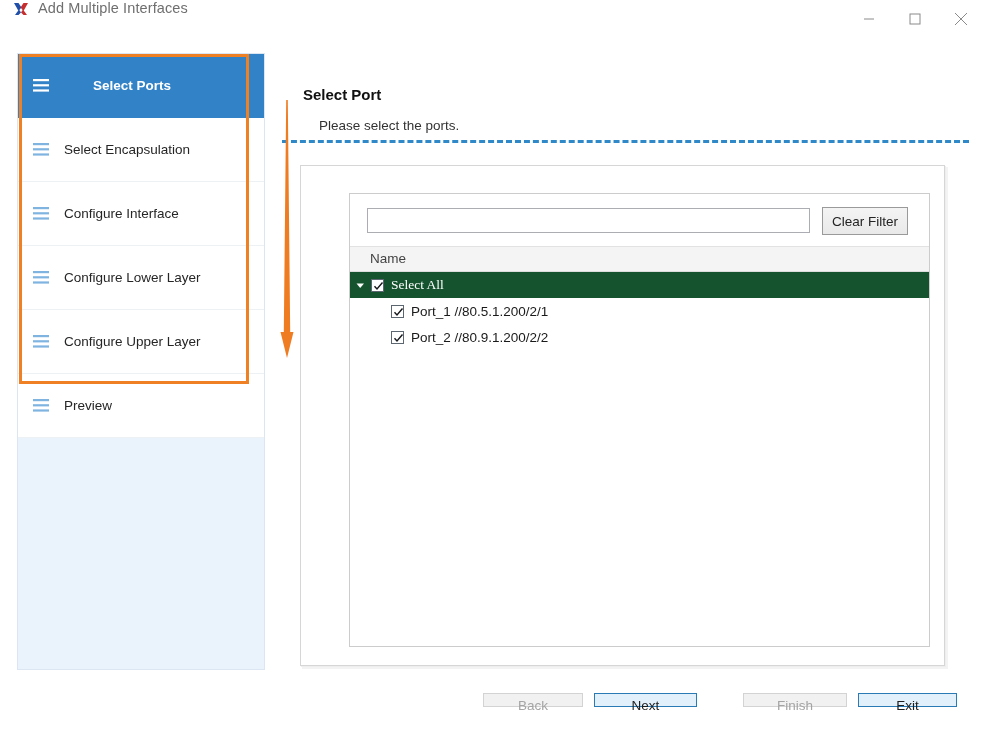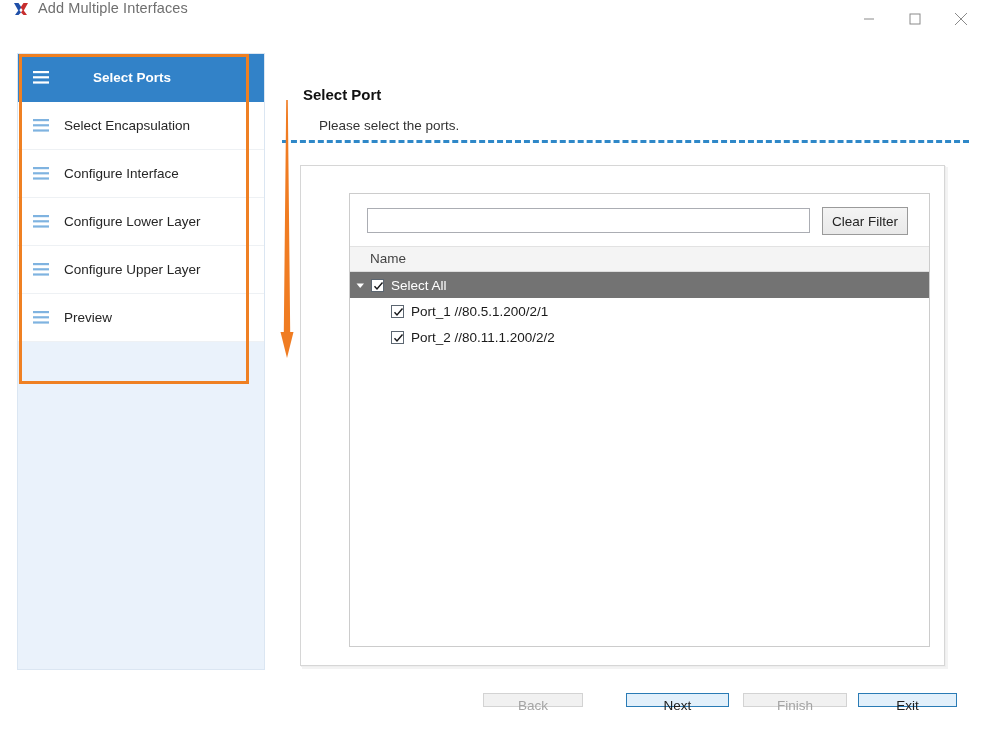--- a/index.html
+++ b/index.html
@@ -74,21 +74,21 @@
     background: #eaf2fb;
     border: 1px solid #dbe6f2;
     box-sizing: border-box;
   }
   .steps {
     position: absolute;
     left: 0; top: 0;
     width: 246px;
   }
   .step {
-    height: 48px;
+    height: 64px;
     display: flex;
     align-items: center;
     box-sizing: border-box;
     background: #ffffff;
     border-bottom: 1px solid #eef1f4;
     position: relative;
   }
   .step.active {
     background: #3282c8;
     border-bottom: 1px solid #3282c8;
@@ -248,22 +248,23 @@
     left: 0; top: 78px;
     width: 579px;
   }
   .trow {
     height: 26px;
     display: flex;
     align-items: center;
     box-sizing: border-box;
   }
   .trow.selected {
-    background: #737373;
+    background: #14532d;
     color: #ffffff;
+    font-family: Liberation Serif, serif;
   }
   .twist {
     width: 21px;
     flex: none;
     display: flex;
     align-items: center;
     justify-content: center;
   }
   .twist svg { display:block; }
   .cbox {
@@ -309,21 +310,21 @@
     border: 1px solid #2a7bb5;
     color: #1d1d1d;
   }
   .btn.disabled {
     background: #f1f1f1;
     border: 1px solid #d3d3d3;
     color: #a4a4a4;
     cursor: default;
   }
   #btn-back { left: 483px; width: 100px; }
-  #btn-next { left: 594px; width: 103px; margin-left: 32px; }
+  #btn-next { left: 594px; width: 103px; }
   #btn-finish { left: 743px; width: 104px; }
   #btn-exit { left: 858px; width: 99px; }
 </style>
 </head>
 <body>
 
 <div class="titlebar">
   <div class="title-left">
     <span class="app-icon">
       <svg width="18" height="18" viewBox="0 0 18 18">
@@ -486,21 +487,21 @@
             <span class="tlabel">Port_1 //80.5.1.200/2/1</span>
           </div>
 
           <div class="trow">
             <span class="child-indent"></span>
             <span class="cbox">
               <svg width="11" height="11" viewBox="0 0 11 11">
                 <path d="M1.5 5.2 L4 8 L9.5 1.5" stroke="#16171a" stroke-width="1.4" fill="none"></path>
               </svg>
             </span>
-            <span class="tlabel">Port_2 //80.11.1.200/2/2</span>
+            <span class="tlabel">Port_2 //80.9.1.200/2/2</span>
           </div>
 
         </div>
 
       </div>
     </div>
   </div>
 
   <div class="footer">
     <div class="btn disabled" id="btn-back">Back</div>

